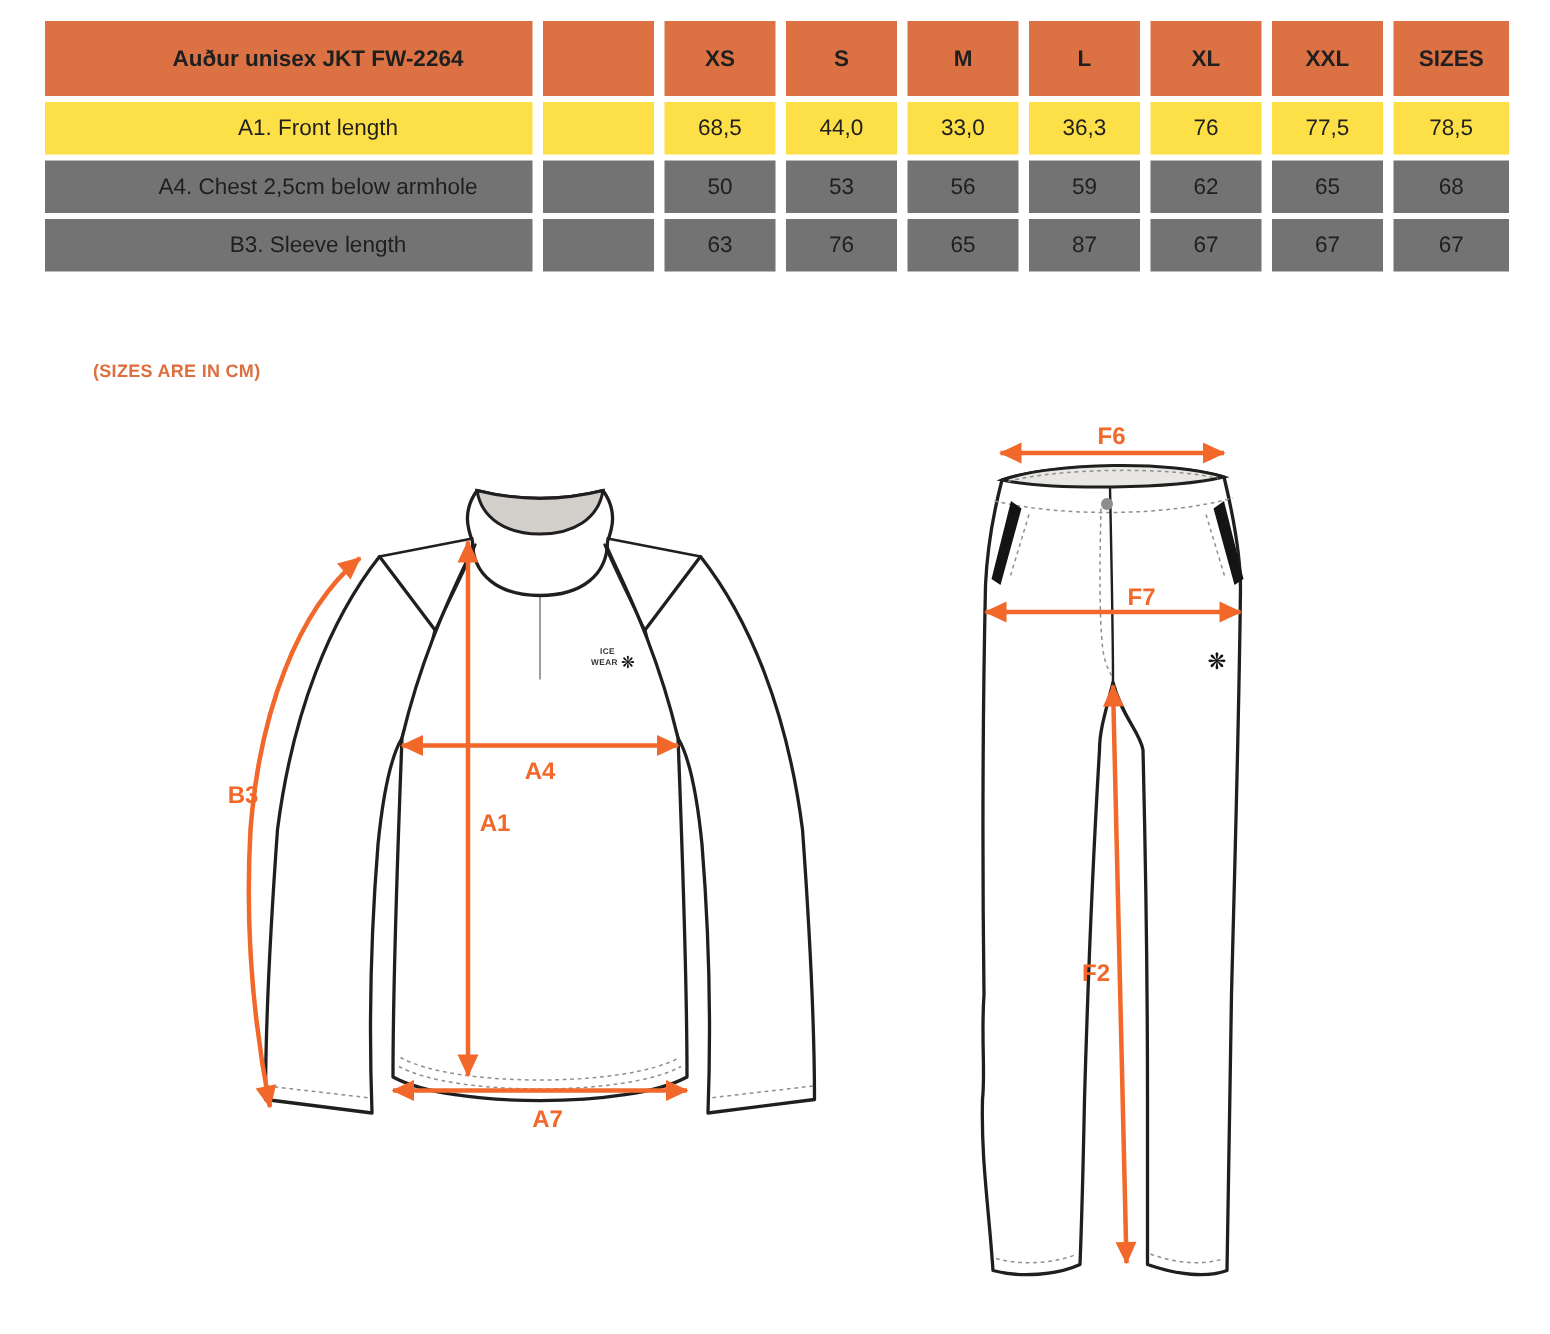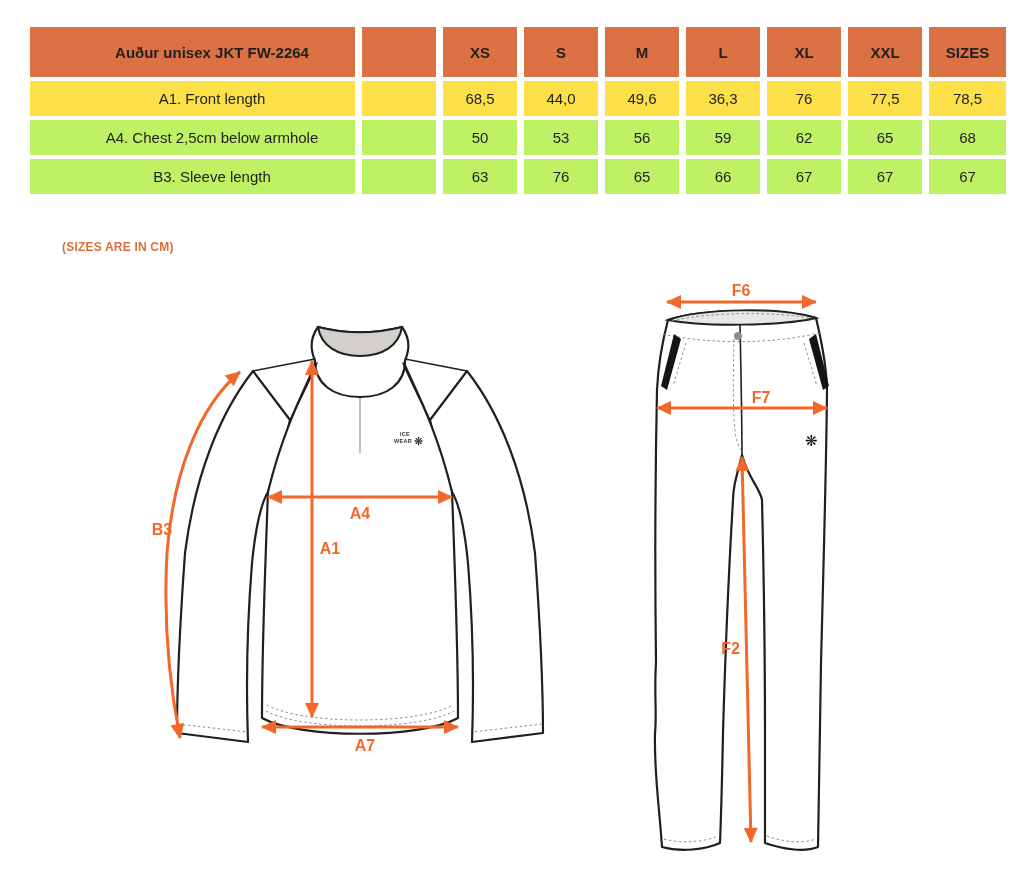--- a/index.html
+++ b/index.html
@@ -2,32 +2,32 @@
 <html><head>
 <meta charset="utf-8">
 <style>
   html,body{margin:0;padding:0;background:#fff;}
   body{
     width:1033px;height:889px;position:relative;overflow:hidden;
     font-family:"Liberation Sans", sans-serif;color:#1f1f1f;
   }
   
   table.size-table{
-    position:absolute;left:23px;top:23px;
+    position:absolute;left:23px;top:10px;
     border-collapse:separate;border-spacing:7px 4px;
   }
   table.size-table td{
     vertical-align:middle;text-align:center;
     font-size:15px;color:#1f1f1f;white-space:nowrap;
   }
   td.hdr{background:#dc7244;color:#fff;font-weight:bold;height:48px;font-size:15px;}
   td.lbl{text-align:left;padding-left:40px;}
   tr.data td{height:33px;}
   tr.rowA td{background:#fde047;}
-  tr.rowB td{background:#bef264;}
+  tr.rowB td{background:#737373;}
   .c-label{width:325px;}
   .c-empty{width:74px;}
   .c-size{width:74px;}
   .c-last{width:77px;}
   
   .note{
     position:absolute;left:62px;top:240px;
     color:#dc6f3f;font-size:12px;font-weight:bold;letter-spacing:.2px;
   }
   
@@ -68,21 +68,21 @@
     <td class="hdr">L</td>
     <td class="hdr">XL</td>
     <td class="hdr">XXL</td>
     <td class="hdr">SIZES</td>
   </tr>
   <tr class="data rowA">
     <td class="lbl">A1. Front length</td>
     <td></td>
     <td>68,5</td>
     <td>44,0</td>
-    <td>49,6</td>
+    <td>33,0</td>
     <td>36,3</td>
     <td>76</td>
     <td>77,5</td>
     <td>78,5</td>
   </tr>
   <tr class="data rowB">
     <td class="lbl">A4. Chest 2,5cm below armhole</td>
     <td></td>
     <td>50</td>
     <td>53</td>
@@ -91,21 +91,21 @@
     <td>62</td>
     <td>65</td>
     <td>68</td>
   </tr>
   <tr class="data rowB">
     <td class="lbl">B3. Sleeve length</td>
     <td></td>
     <td>63</td>
     <td>76</td>
     <td>65</td>
-    <td>66</td>
+    <td>87</td>
     <td>67</td>
     <td>67</td>
     <td>67</td>
   </tr>
 </tbody>
   </table>
 
 <div class="note">(SIZES ARE IN CM)</div>
 
 <svg class="diagram" style="left:140px;top:295px;" width="440" height="465" viewBox="0 0 440 465">

